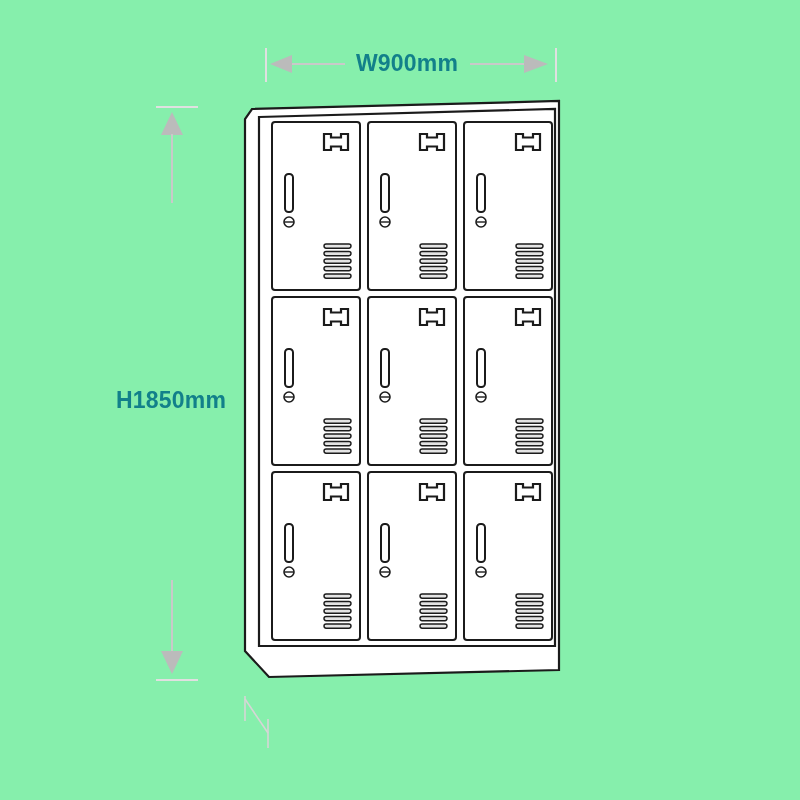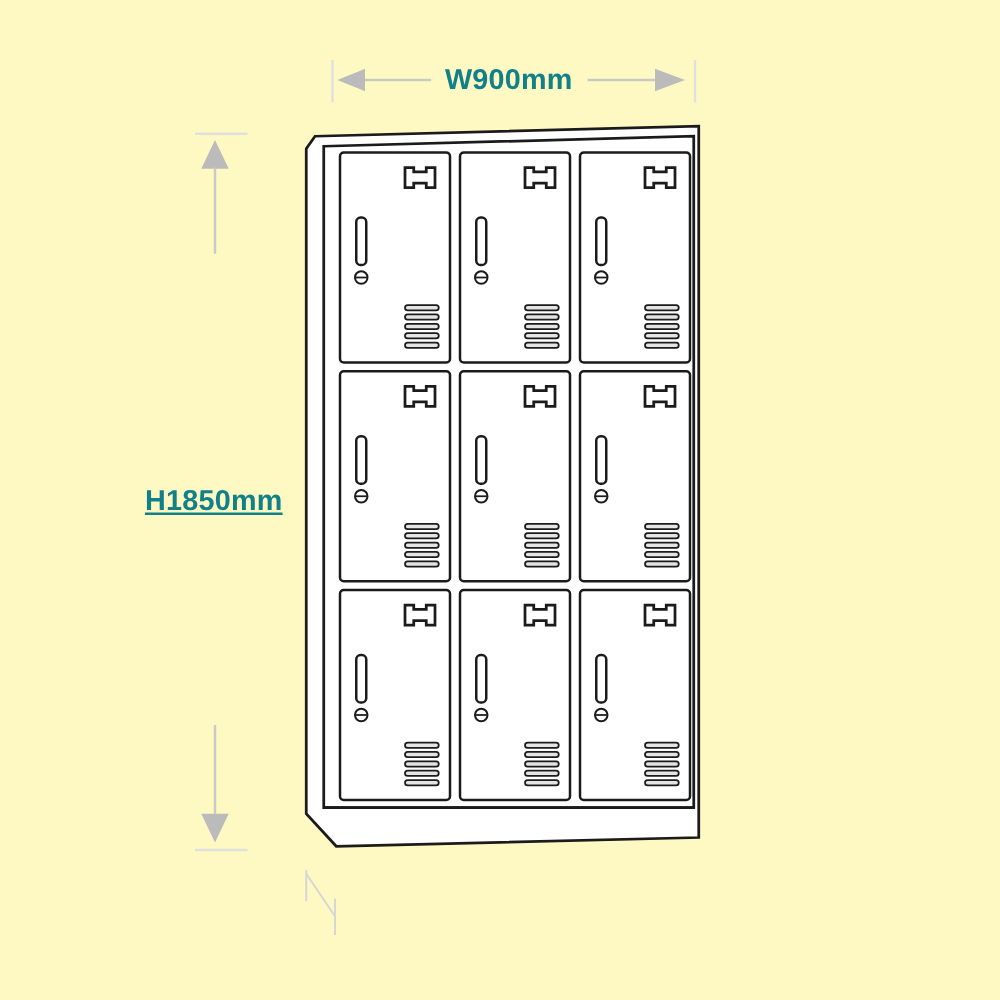--- a/index.html
+++ b/index.html
@@ -1,34 +1,34 @@
 <!DOCTYPE html>
 <html><head>
 <meta charset="utf-8">
 <style>
   html,body{margin:0;padding:0;background:#ffffff;}
   .stage{
     position:relative;
     width:800px;height:800px;
-    background:#fef9c3;
+    background:#86efac;
     font-family:"Liberation Sans", sans-serif;
     overflow:hidden;
   }
   .stage svg{position:absolute;left:0;top:0;}
   .dim-label{
     position:absolute;
     width:200px;
     text-align:center;
     font-weight:bold;
     font-size:23px;
     letter-spacing:0.2px;
     user-select:none;
   }
   .lbl-width {left:307px;top:50px;}
-  .lbl-height{left:71px; top:387px;text-decoration:underline;}
+  .lbl-height{left:71px; top:387px;}
   .lbl-depth {left:116px;top:733px;}
 </style>
 </head>
 <body>
 
 <div class="stage">
 
   <svg width="800" height="800" viewBox="0 0 800 800">
 
     <g>

